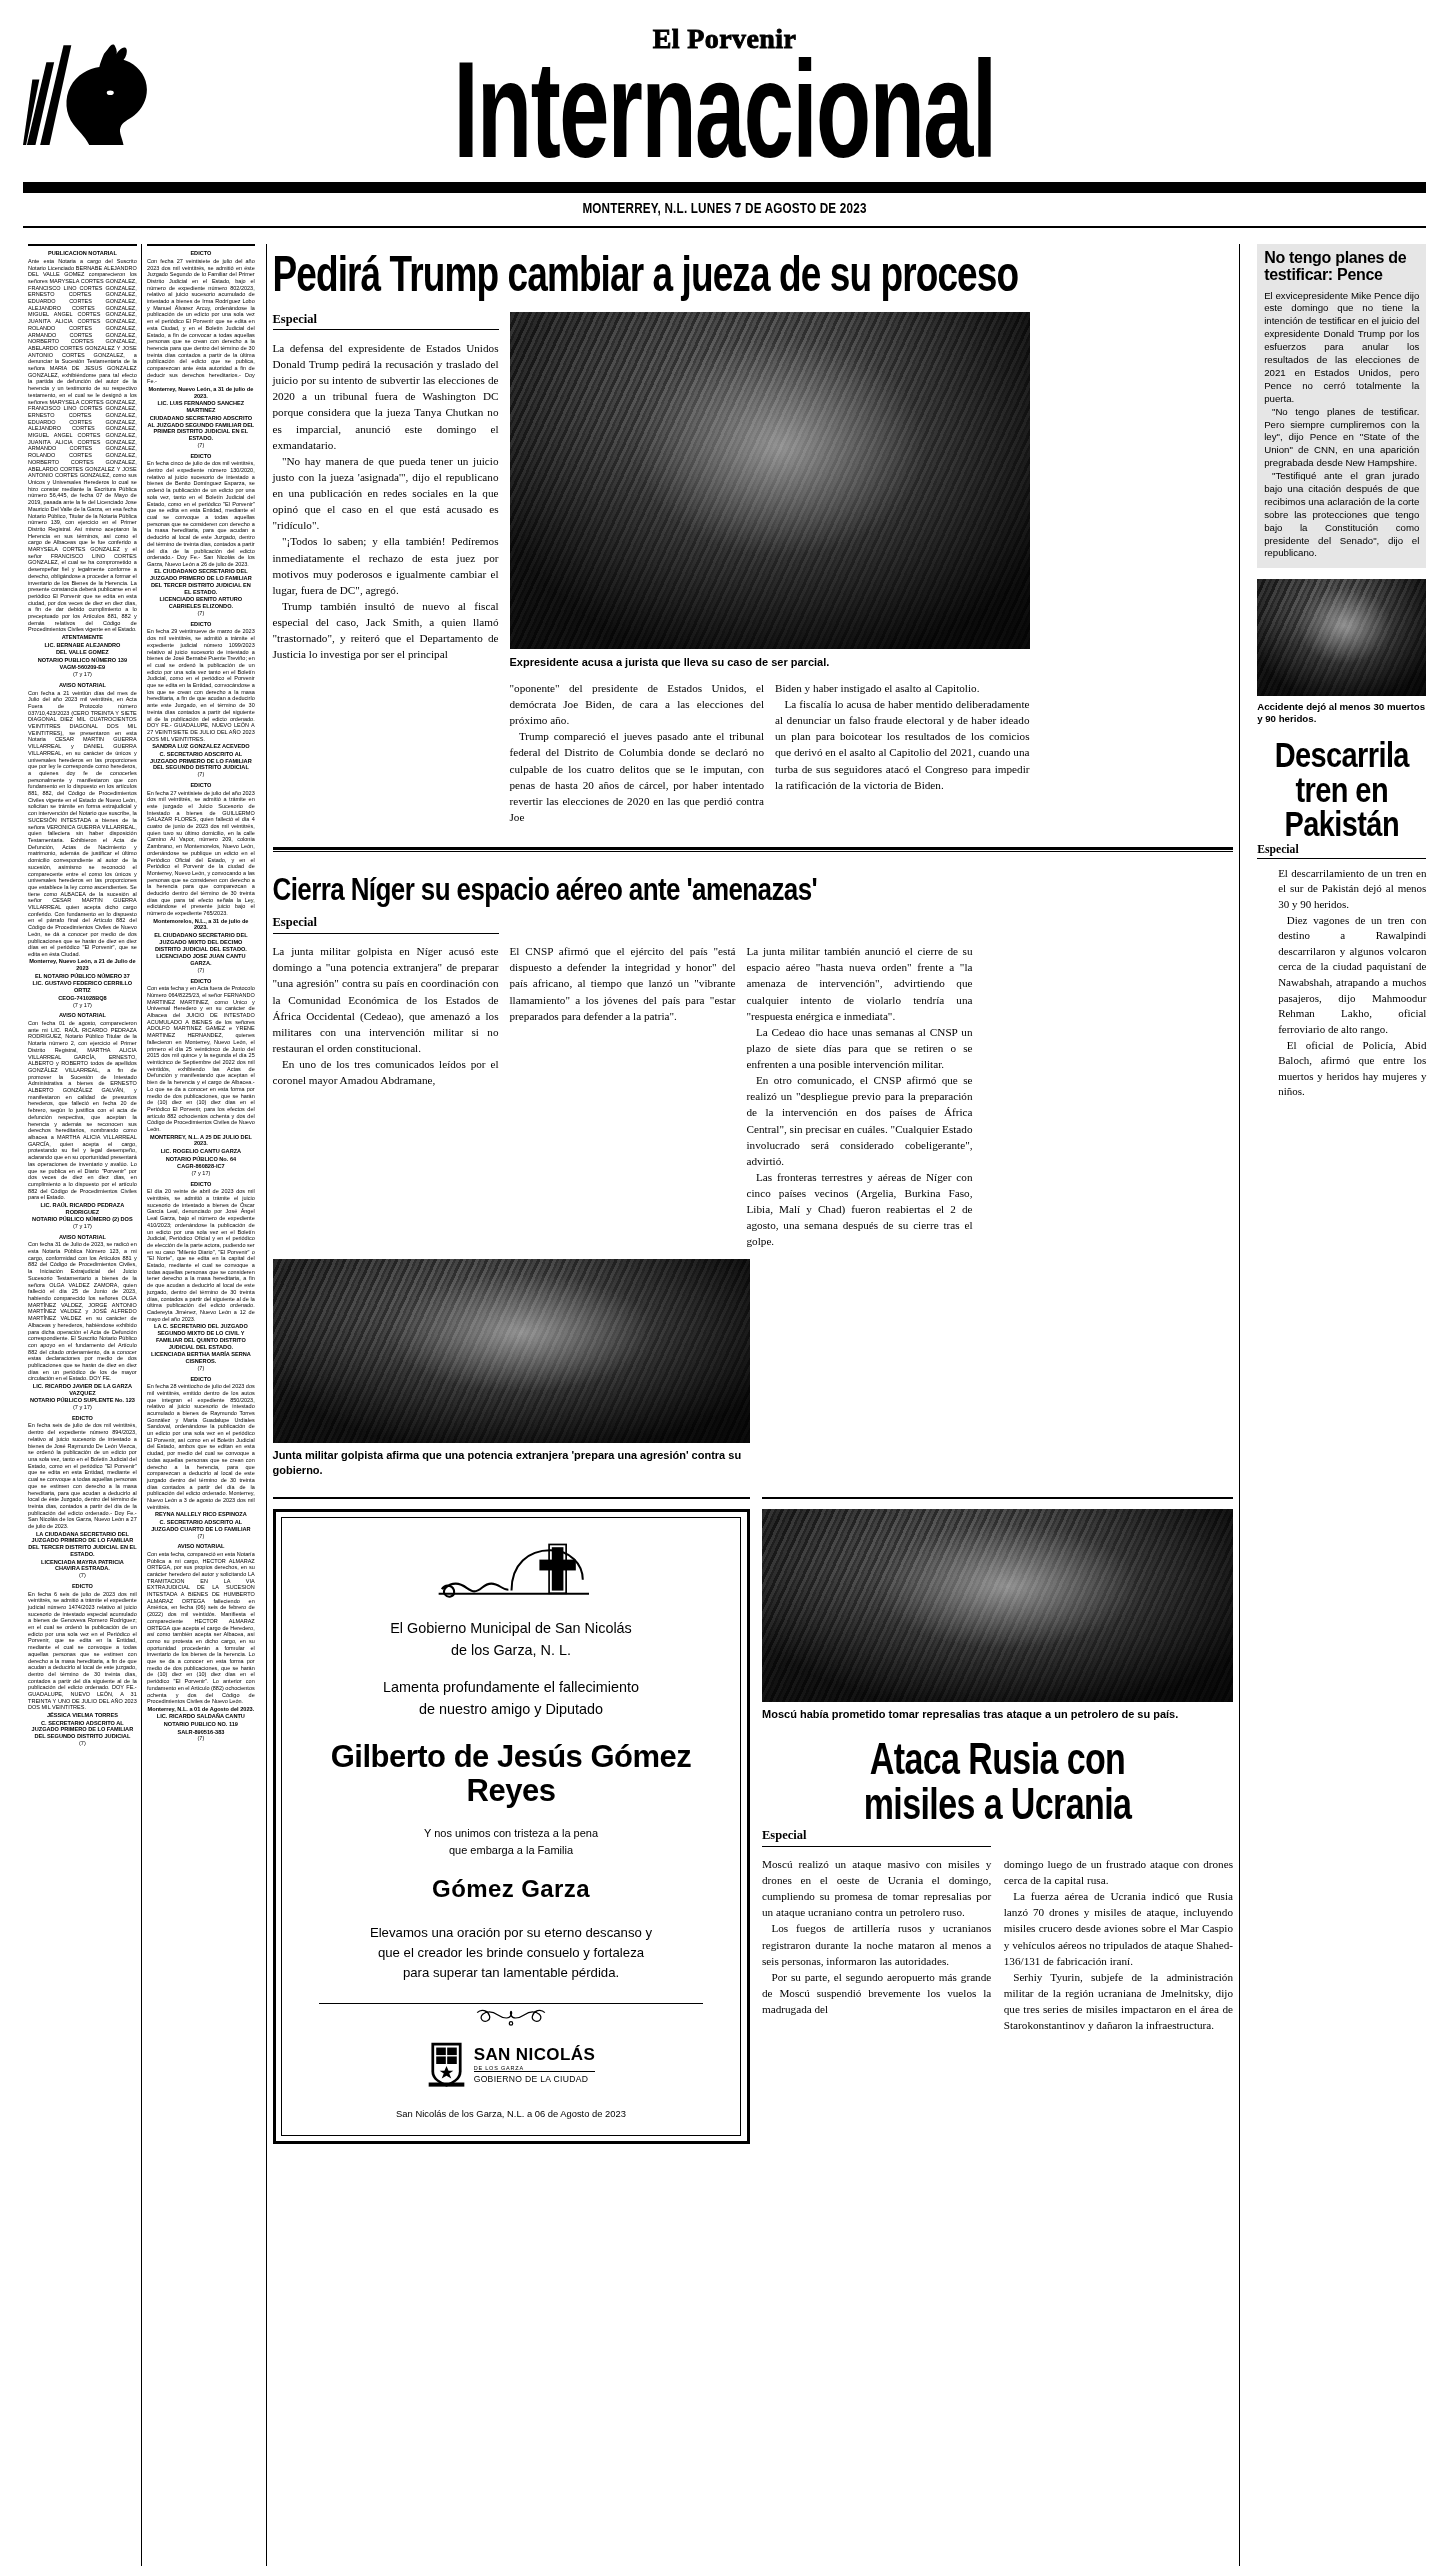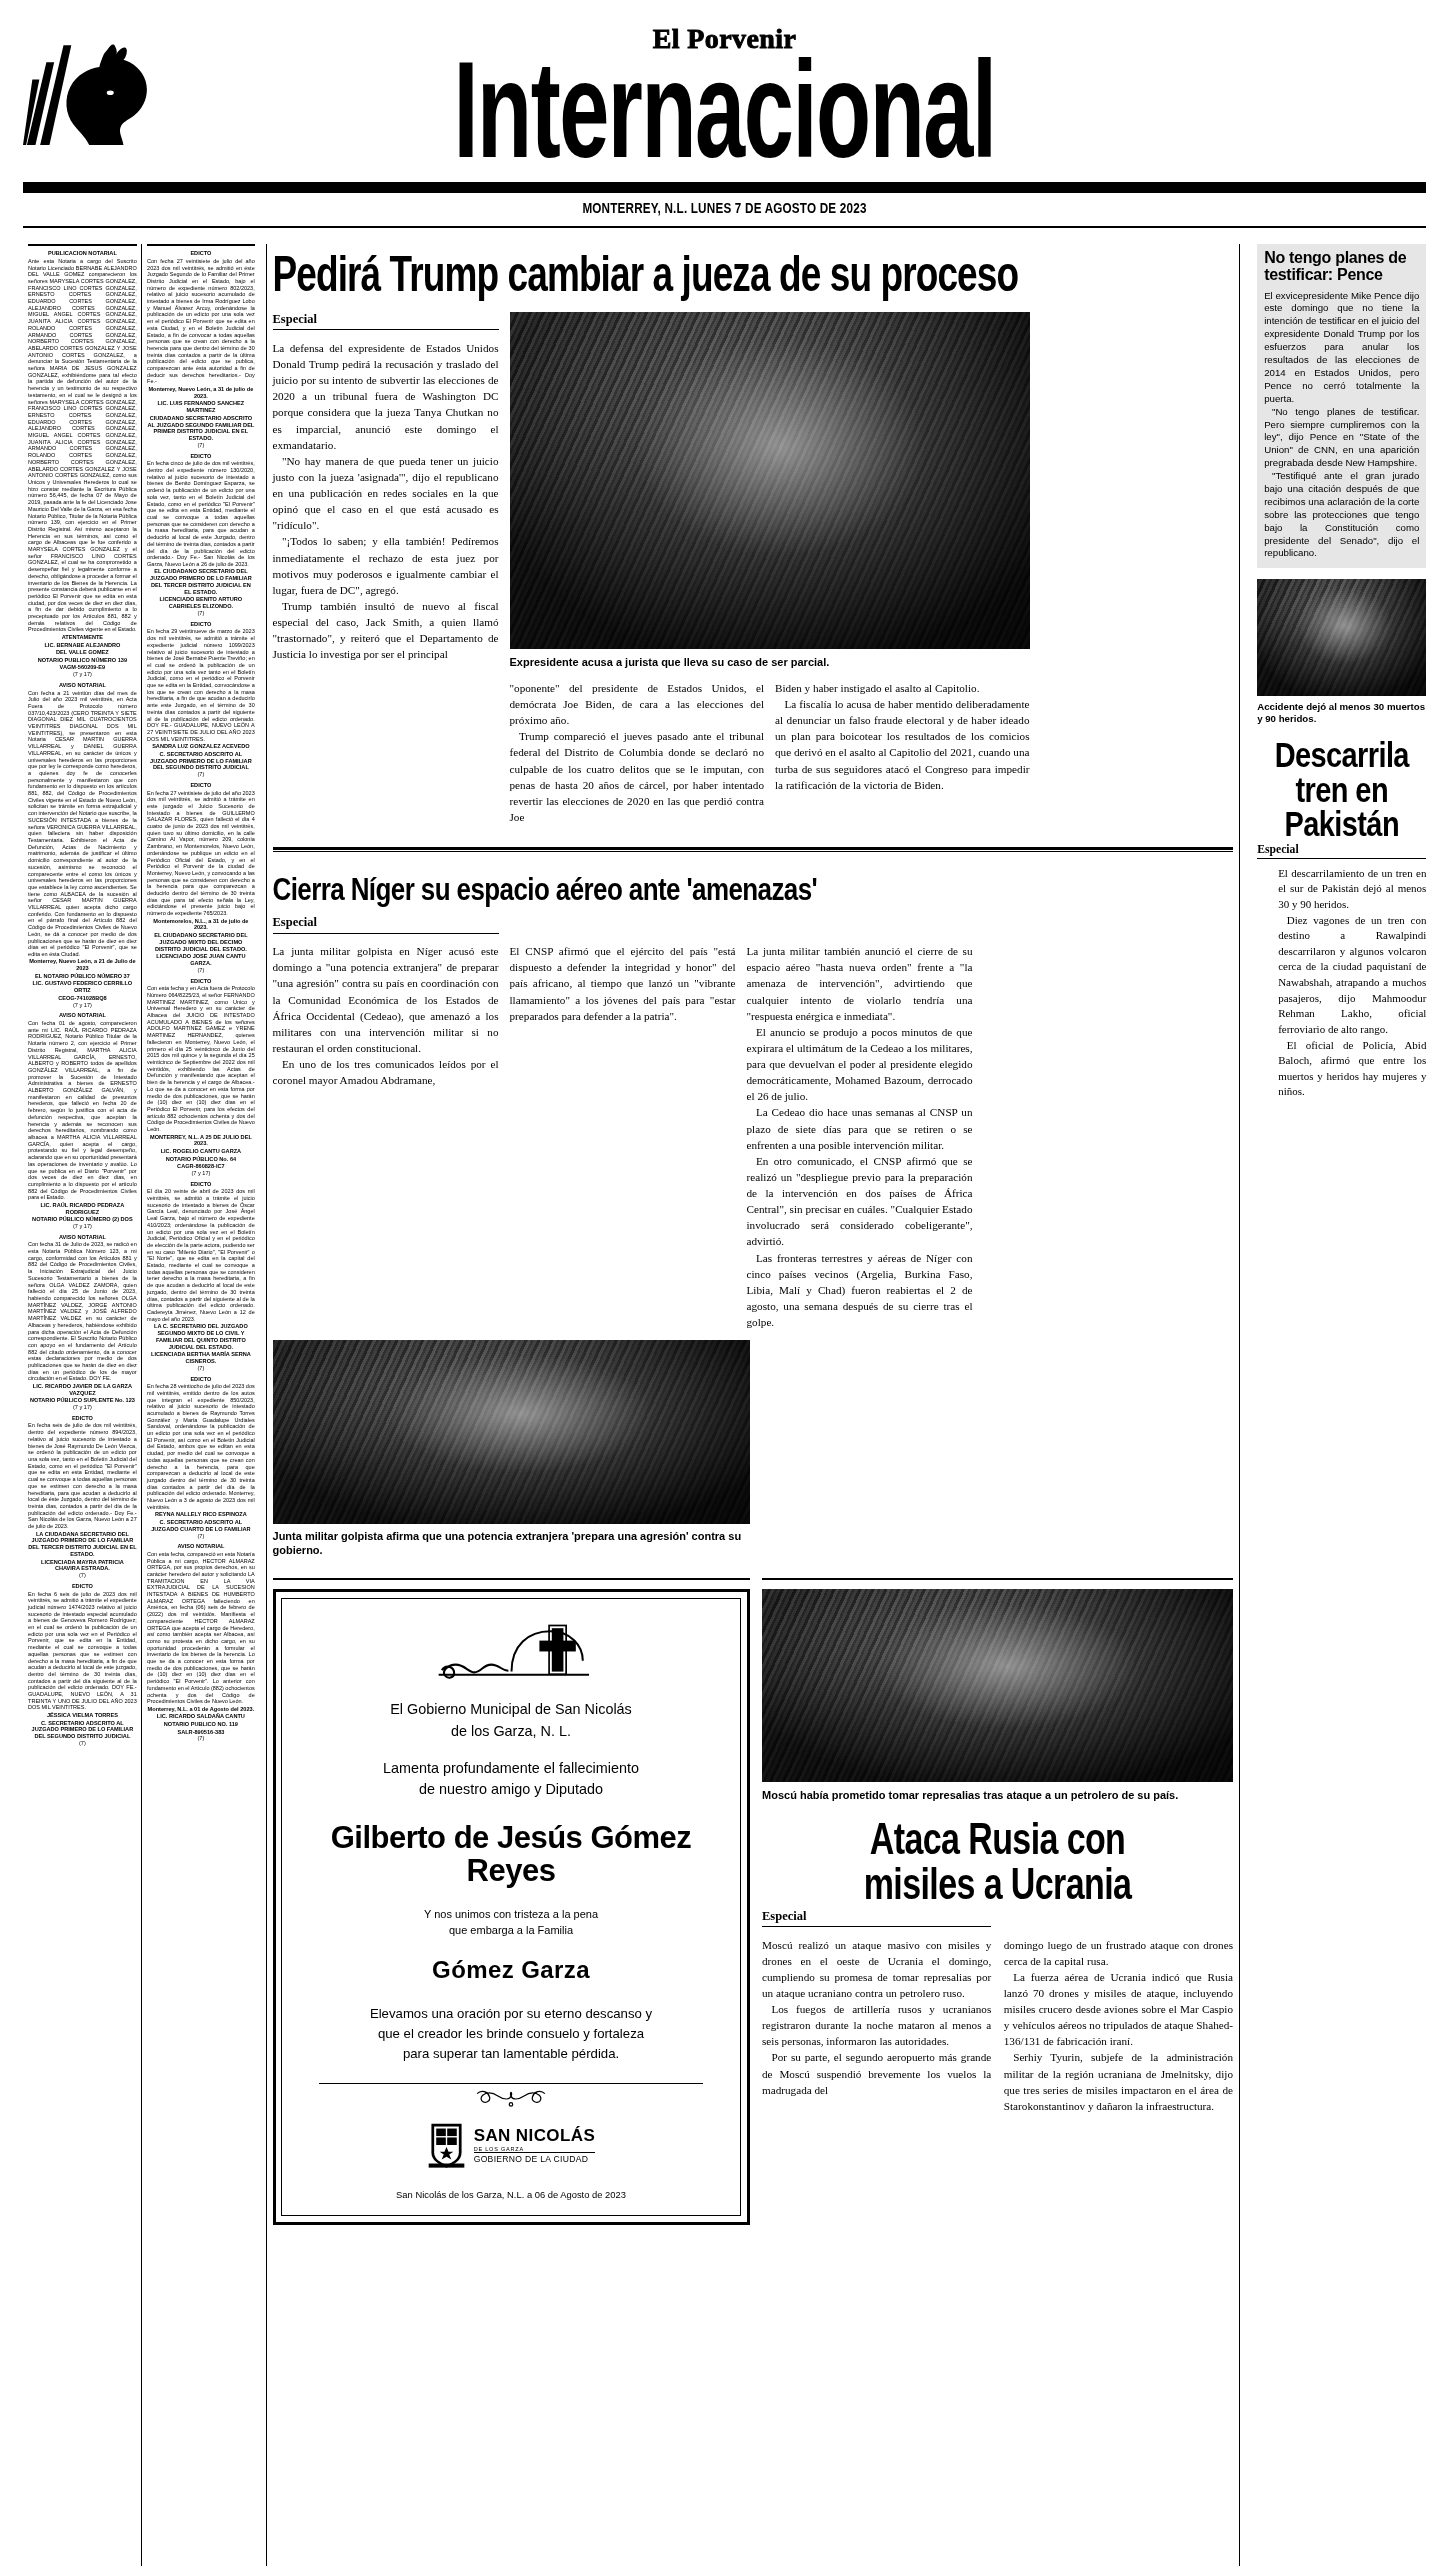--- a/index.html
+++ b/index.html
@@ -401,21 +401,20 @@
         <div style="width:226px;">
           <div class="byline" style="visibility:hidden;">.</div>
           <div class="body-text" id="niger-col2">
               <p>El CNSP afirmó que el ejército del país "está dispuesto a defender la integridad y honor" del país africano, al tiempo que lanzó un "vibrante llamamiento" a los jóvenes del país para "estar preparados para defender a la patria".</p>
             </div>
         </div>
         <div style="width:226px;">
           <div class="byline" style="visibility:hidden;">.</div>
           <div class="body-text" id="niger-col3">
               <p>La junta militar también anunció el cierre de su espacio aéreo "hasta nueva orden" frente a "la amenaza de intervención", advirtiendo que cualquier intento de violarlo tendría una "respuesta enérgica e inmediata".</p>
-              <p>El anuncio se produjo a pocos minutos de que expirara el ultimátum de la Cedeao a los militares, para que devuelvan el poder al presidente elegido democráticamente, Mohamed Bazoum, derrocado el 26 de julio.</p>
               <p>La Cedeao dio hace unas semanas al CNSP un plazo de siete días para que se retiren o se enfrenten a una posible intervención militar.</p>
               <p>En otro comunicado, el CNSP afirmó que se realizó un "despliegue previo para la preparación de la intervención en dos países de África Central", sin precisar en cuáles. "Cualquier Estado involucrado será considerado cobeligerante", advirtió.</p>
               <p>Las fronteras terrestres y aéreas de Níger con cinco países vecinos (Argelia, Burkina Faso, Libia, Malí y Chad) fueron reabiertas el 2 de agosto, una semana después de su cierre tras el golpe.</p>
             </div>
         </div>
       </div>
       <div style="width:477px;margin-top:9.4px;">
         <div class="photo" style="width:100%;height:184px;"></div>
         <div class="photo-caption">Junta militar golpista afirma que una potencia extranjera 'prepara una agresión' contra su gobierno.</div>
       </div>
@@ -518,21 +517,21 @@
     </div>
   </div>
 
   <div class="vdiv"></div>
 
   <div class="rail">
 
     <div class="rail-box">
       <div class="rail-head">No tengo planes de testificar: Pence</div>
       <div class="rail-text" id="pence-body">
-          <p>El exvicepresidente Mike Pence dijo este domingo que no tiene la intención de testificar en el juicio del expresidente Donald Trump por los esfuerzos para anular los resultados de las elecciones de 2014 en Estados Unidos, pero Pence no cerró totalmente la puerta.</p>
+          <p>El exvicepresidente Mike Pence dijo este domingo que no tiene la intención de testificar en el juicio del expresidente Donald Trump por los esfuerzos para anular los resultados de las elecciones de 2021 en Estados Unidos, pero Pence no cerró totalmente la puerta.</p>
           <p>"No tengo planes de testificar. Pero siempre cumpliremos con la ley", dijo Pence en "State of the Union" de CNN, en una aparición pregrabada desde New Hampshire.</p>
           <p>"Testifiqué ante el gran jurado bajo una citación después de que recibimos una aclaración de la corte sobre las protecciones que tengo bajo la Constitución como presidente del Senado", dijo el republicano.</p>
         </div>
     </div>
 
     <div>
       <div class="photo rail-photo"></div>
       <div class="rail-cap">Accidente dejó al menos 30 muertos y 90 heridos.</div>
       <div class="rail-bighead">Descarrila tren en Pakistán</div>
       <div class="rail-byline">Especial</div>

